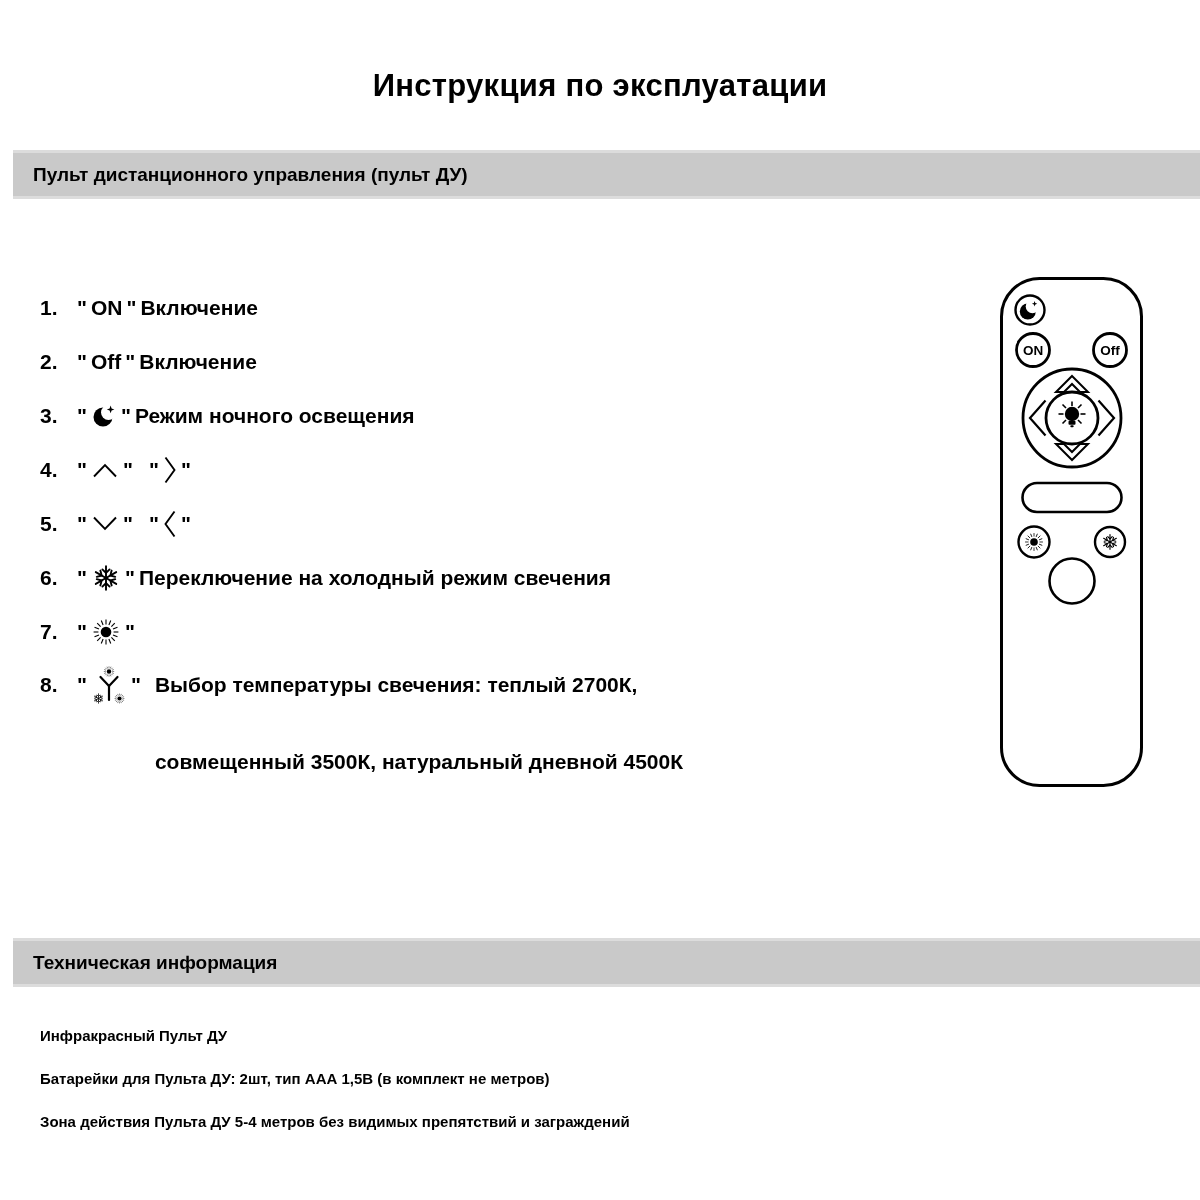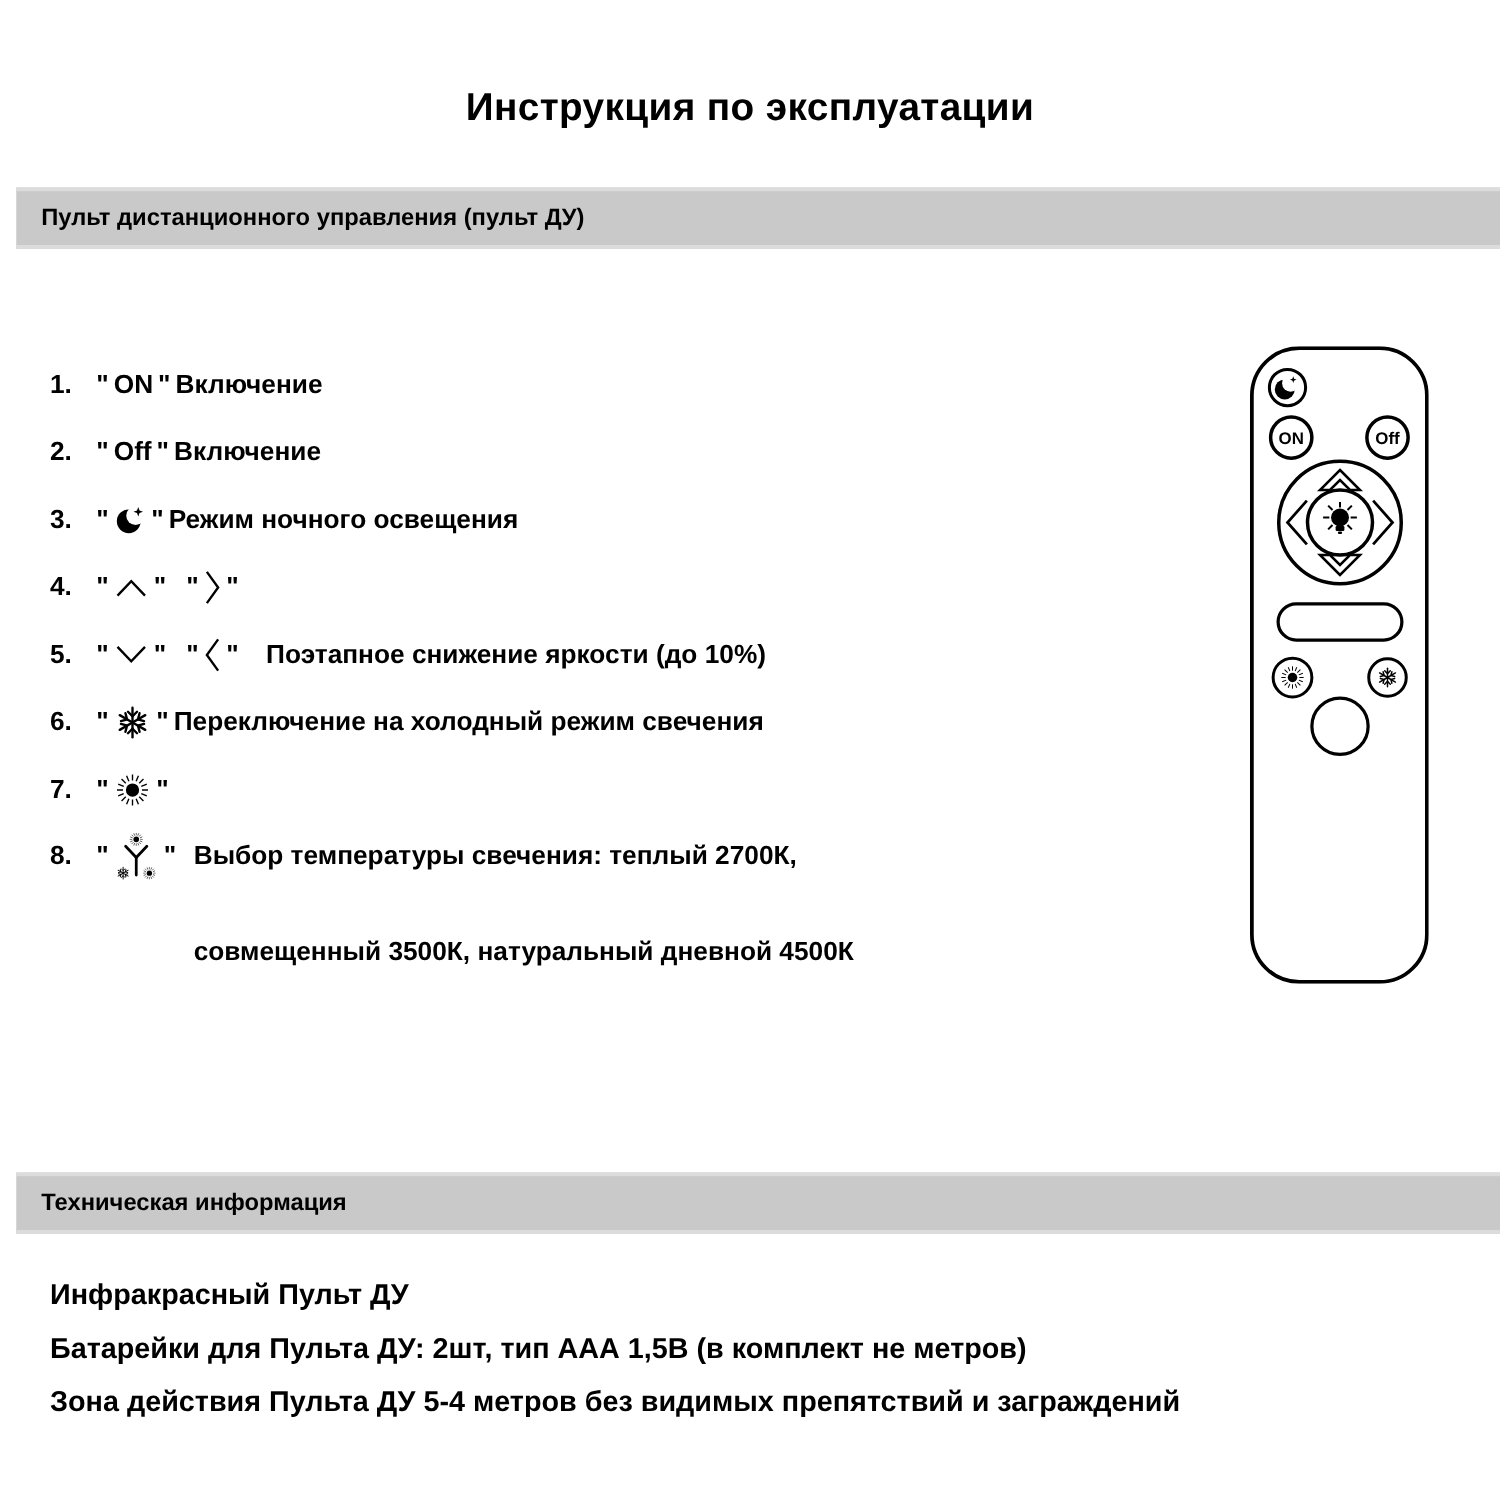--- a/index.html
+++ b/index.html
@@ -35,21 +35,21 @@
   .desc-wide { margin-left:18px; }
   .li svg { flex-shrink:0; }
   .li8 { height:auto; align-items:flex-start; }
   .li8 .pref { display:flex; align-items:center; height:30px; }
   .desc2 { display:flex; flex-direction:column; line-height:29px; margin-left:10px;gap:48px; }
 
   .remote { position:absolute; left:1000px; top:277px; }
   .remote svg { display:block; }
   svg text { font-family:"Liberation Sans", sans-serif; font-weight:bold; }
 
-  .tech { position:absolute; left:40px; top:1014px; font-size:23px; font-weight:bold; line-height:43px; }
+  .tech { position:absolute; left:40px; top:1014px; font-size:15px; font-weight:bold; line-height:43px; }
   .tech div { white-space:nowrap; }
 </style>
 </head>
 <body>
 
 <div class="page">
 
   <h1 class="title">Инструкция по эксплуатации</h1>
 
   <div class="bar bar1">
@@ -110,21 +110,20 @@
       <span class="q">"</span>
       <svg width="28" height="18" viewBox="0 0 28 18">
         <polyline points="3,2.5 14,14 25,2.5" fill="none" stroke="#000" stroke-width="1.9"></polyline>
       </svg>
       <span class="q">"</span>
       <span class="q q2">"</span>
       <svg width="14" height="30" viewBox="0 0 14 30">
         <polyline points="11.5,2.5 2.5,15 11.5,27.5" fill="none" stroke="#000" stroke-width="1.9"></polyline>
       </svg>
       <span class="q">"</span>
-      <span class="desc desc-wide">Поэтапное снижение яркости (до 10%)</span>
     </div>
 
     <div class="li">
       <span class="num">6.</span>
       <span class="q">"</span>
       <svg width="30" height="30" viewBox="0 0 30 30">
         <defs>
           <g id="sp6" stroke="#000" stroke-width="1.9" stroke-linecap="round" fill="none">
             <path d="M15 15 L15 3.2"></path>
             <path d="M11.4 6.4 L15 10 L18.6 6.4"></path>

